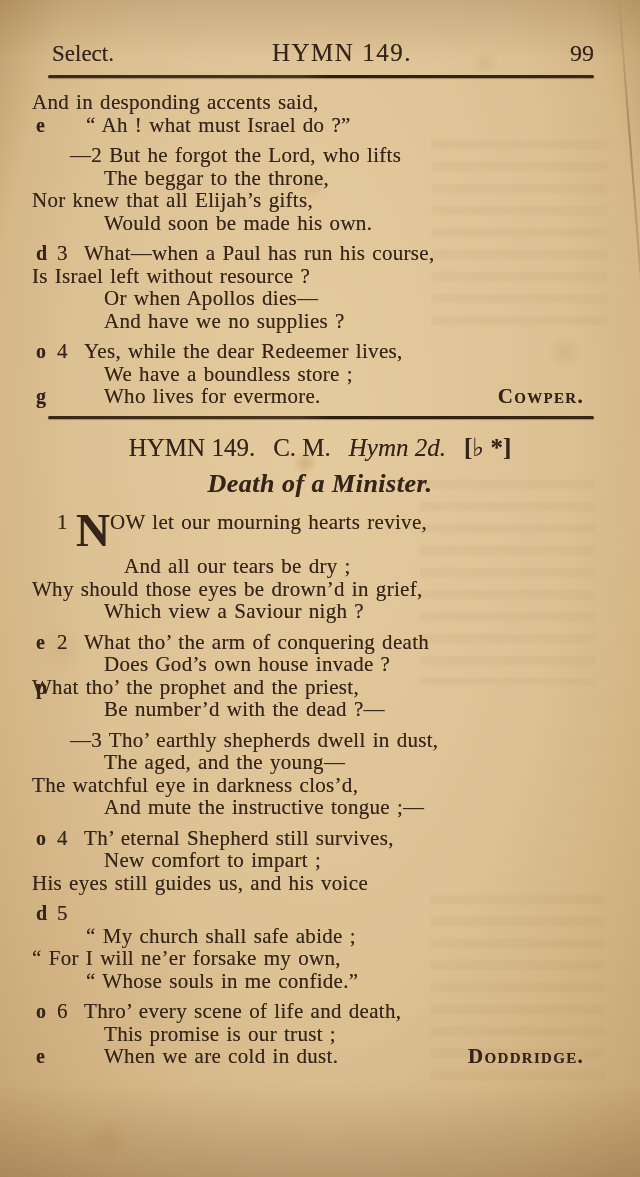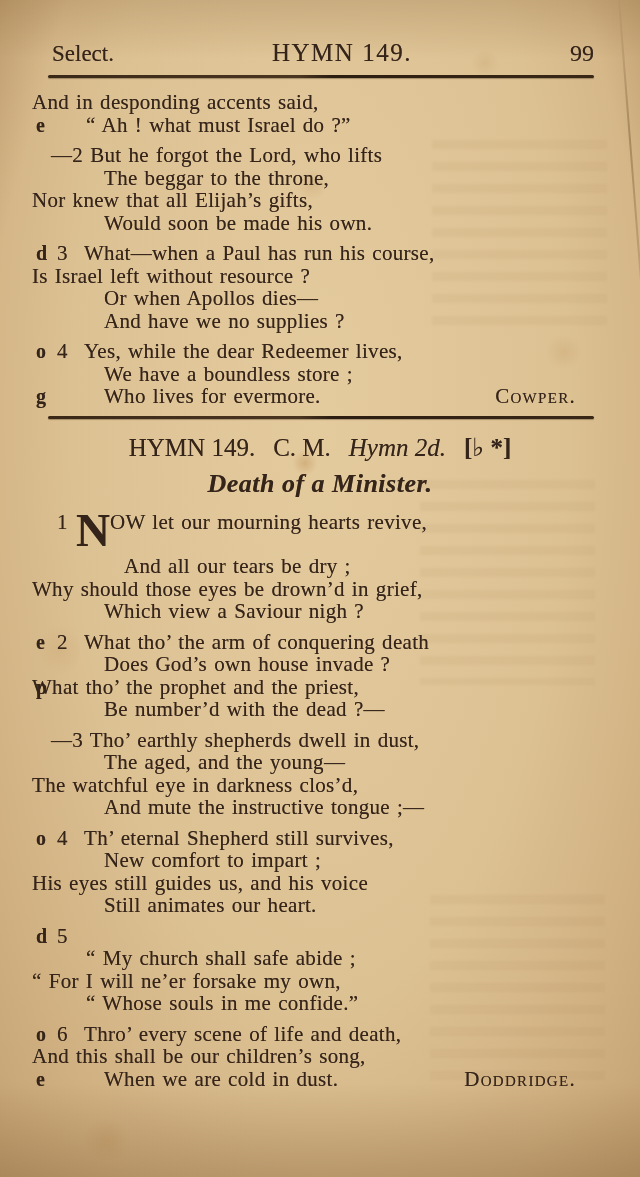--- a/index.html
+++ b/index.html
@@ -18,31 +18,31 @@
   .h-left{font-size:23px;}
   .h-center{flex:1;text-align:center;font-size:25px;letter-spacing:1.5px;}
   .h-right{font-size:24px;}
   .rule{height:3px;margin:8px 46px 0 48px;border-radius:2px;
     background:linear-gradient(90deg,#3a2817 0%,#4a3520 46%,#2b1d10 52%,#3a2817 100%);
     box-shadow:0 1px 1px rgba(58,40,23,.35);}
   .verse-block{margin-top:13px;}
   .stanza{margin-bottom:8px;}
   .line{position:relative;height:22.5px;line-height:22.5px;font-size:21px;white-space:nowrap;
     word-spacing:1.5px;letter-spacing:.3px;}
-  .i0{padding-left:51px;}
+  .i0{padding-left:70px;}
   .i1{padding-left:84px;}
   .i2{padding-left:104px;}
   .i3{padding-left:32px;}
   .i4{padding-left:86px;}
   .i5{padding-left:110px;}
   .i6{padding-left:124px;margin-top:22px;}
   .marker{position:absolute;left:36px;font-weight:bold;font-size:20px;}
   .vnum{position:absolute;left:57px;}
   .dropcap{position:absolute;left:76px;top:-3px;font-size:47px;line-height:44px;font-weight:bold;}
-  .attr{position:absolute;right:64px;font-variant:small-caps;font-weight:400;letter-spacing:1.3px;}
+  .attr{position:absolute;right:56px;font-variant:small-caps;font-weight:700;letter-spacing:1.3px;}
   .hymn-heading{display:flex;justify-content:center;gap:18px;margin-top:14px;font-size:25px;line-height:30px;}
   .hh-ref{font-style:italic;}
   .hh-key{font-weight:bold;}
   .subtitle{text-align:center;font-style:italic;font-weight:bold;font-size:26px;line-height:28px;margin-top:7px;letter-spacing:.5px;}
   .ghost{position:absolute;width:175px;opacity:.5;filter:blur(1.2px);pointer-events:none;
     background:repeating-linear-gradient(180deg, rgba(150,112,66,.13) 0 9px, rgba(0,0,0,0) 9px 22px);}
   .g1{left:432px;top:140px;height:185px;}
   .g2{left:420px;top:480px;height:205px;}
   .g3{left:430px;top:895px;height:195px;}
   .stain{position:absolute;border-radius:50%;pointer-events:none;
@@ -130,29 +130,28 @@
       <div class="stanza">
         <div class="line i0"><span class="text">—3 Tho’ earthly shepherds dwell in dust,</span></div>
         <div class="line i2"><span class="text">The aged, and the young—</span></div>
         <div class="line i3"><span class="text">The watchful eye in darkness clos’d,</span></div>
         <div class="line i2"><span class="text">And mute the instructive tongue ;—</span></div>
       </div>
       <div class="stanza">
         <div class="line i1"><span class="marker">o</span><span class="vnum">4</span><span class="text">Th’ eternal Shepherd still survives,</span></div>
         <div class="line i2"><span class="text">New comfort to impart ;</span></div>
         <div class="line i3"><span class="text">His eyes still guides us, and his voice</span></div>
-        <div class="line i2"><span class="text">Still animates our heart.</span></div>
       </div>
       <div class="stanza">
         <div class="line i1"><span class="marker">d</span><span class="vnum">5</span></div>
         <div class="line i4"><span class="text">“ My church shall safe abide ;</span></div>
         <div class="line i3"><span class="text">“ For I will ne’er forsake my own,</span></div>
         <div class="line i4"><span class="text">“ Whose souls in me confide.”</span></div>
       </div>
       <div class="stanza">
         <div class="line i1"><span class="marker">o</span><span class="vnum">6</span><span class="text">Thro’ every scene of life and death,</span></div>
-        <div class="line i3"><span class="text">And this shall be our children’s song,</span></div>
+        <div class="line i2"><span class="text">This promise is our trust ;</span></div>
         <div class="line i2"><span class="marker">e</span><span class="text">When we are cold in dust.</span><span class="attr">Doddridge.</span></div>
       </div>
     </section>
 
   <div class="crease"></div>
 </div>
 
 </body></html>

